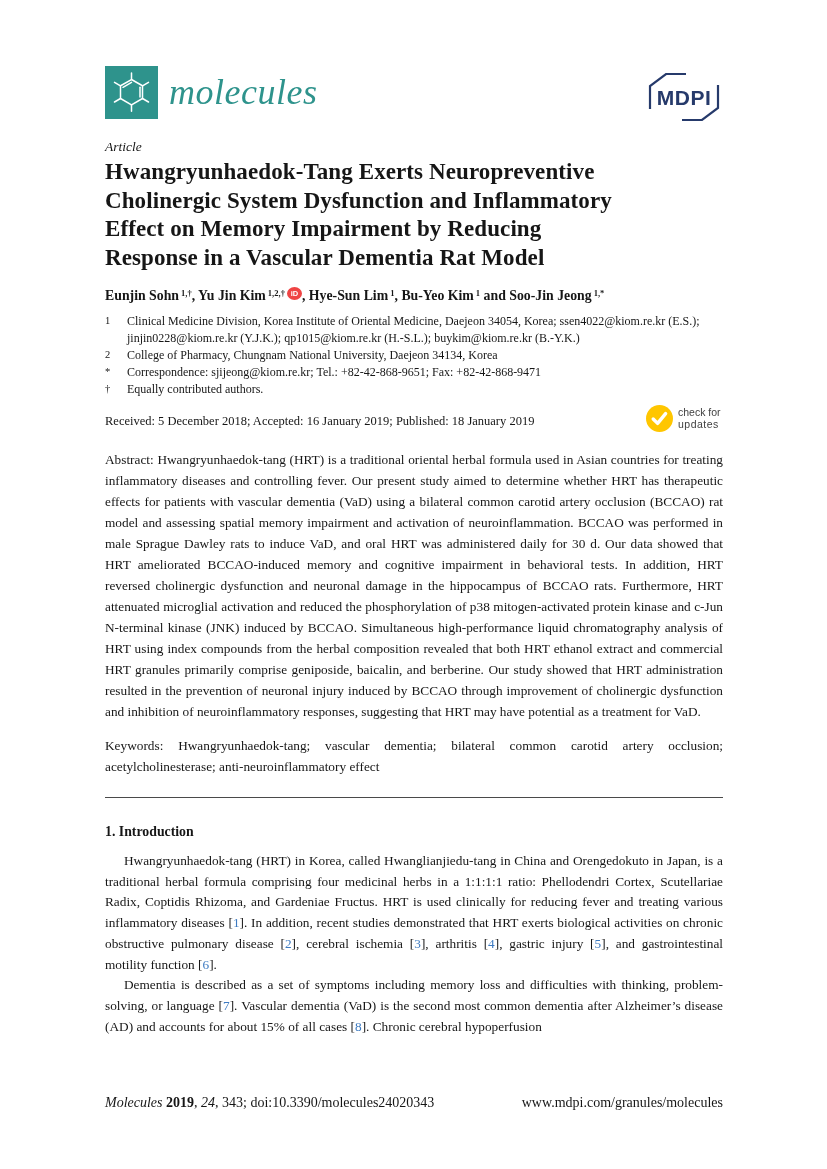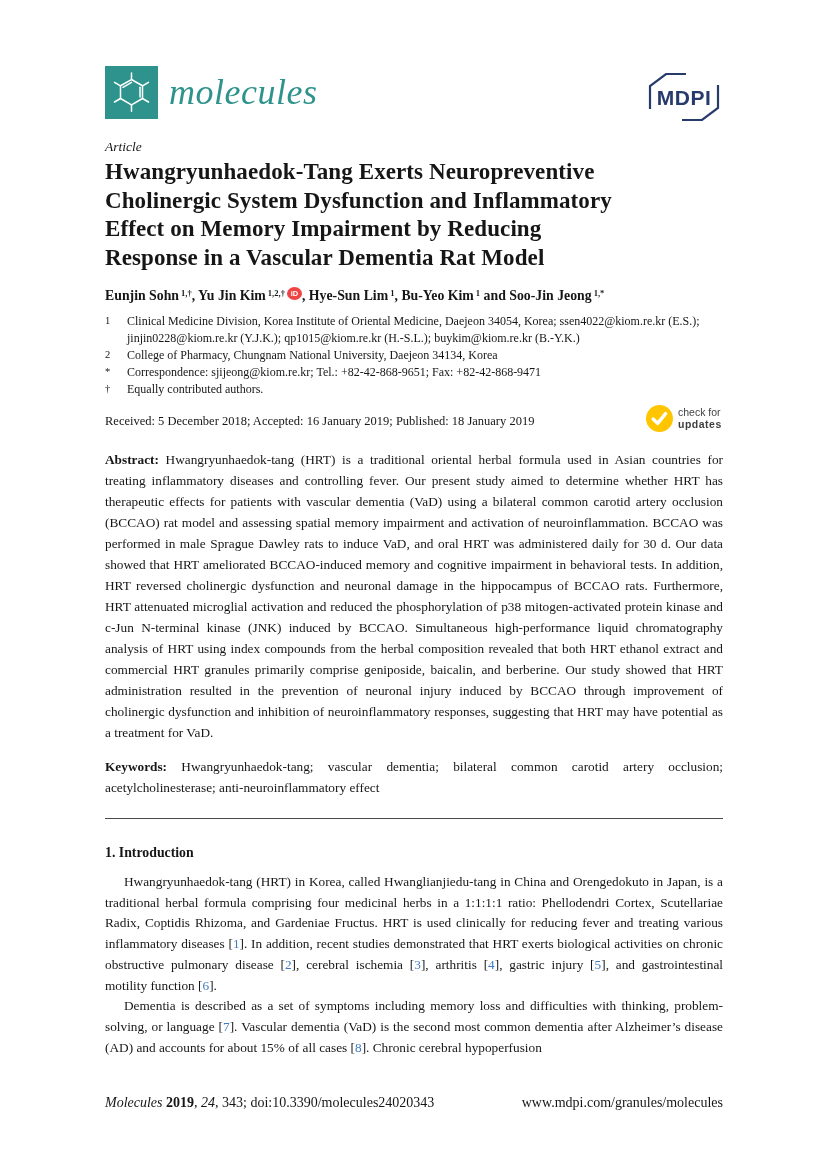--- a/index.html
+++ b/index.html
@@ -46,26 +46,26 @@
   
   .badge{
     position:absolute;left:541px;top:-9px;
     display:flex;align-items:center;gap:5px;
     text-decoration:none;cursor:pointer;
   }
   .badge-check{width:27px;height:27px;}
   .badge-text{
     font-family:"Liberation Sans",sans-serif;font-size:10.5px;line-height:11.5px;color:#3f3f3f;
   }
-  .badge-text .b2{display:block;font-weight:bold;letter-spacing:0.5px;}
+  .badge-text .b2{display:block;font-weight:normal;letter-spacing:0.5px;}
 
   
   .abstract{margin:20px 0 0 0;font-size:13.3px;line-height:21px;text-align:justify;}
   .keywords{margin:13px 0 0 0;font-size:13.3px;line-height:21px;text-align:justify;}
-  .lead{font-weight:bold;margin-top:24px;}
+  .lead{font-weight:normal;margin-top:24px;}
 
   .rule{border:none;border-top:1.4px solid #4a4a4a;margin:20px 0 0 0;}
 
   .sec-heading{font-size:13.8px;font-weight:bold;margin:26px 0 0 0;}
   .body-par{margin:11px 0 0 0;font-size:13.3px;line-height:20.7px;text-align:justify;text-indent:19px;}
   .body-par + .body-par{margin-top:0;}
   .cite{color:#3d7ac1;cursor:pointer;}
 
   
   .pagefoot{

